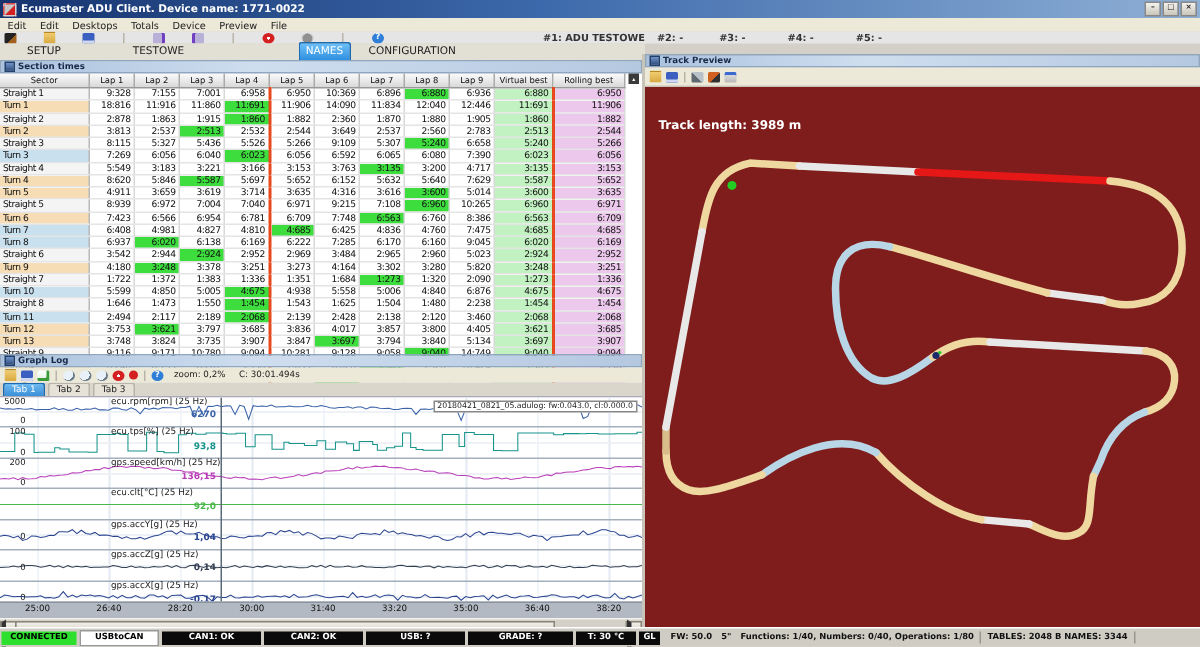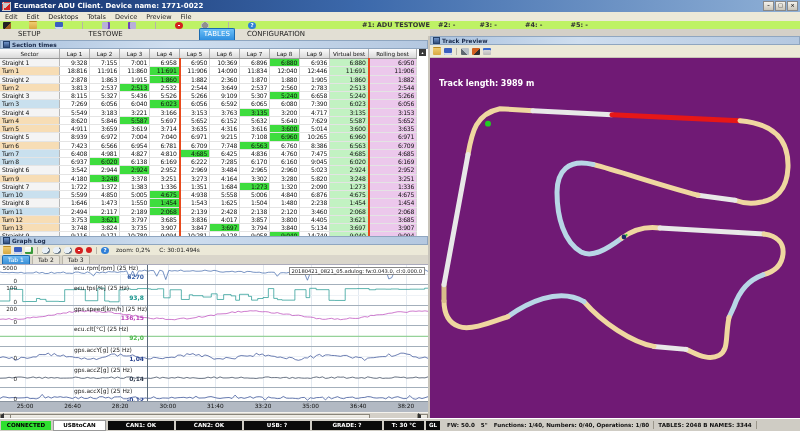--- a/index.html
+++ b/index.html
@@ -8,21 +8,21 @@
   .abs{position:absolute}
   
   .titlebar{top:0;left:0;right:0;height:12px;background:linear-gradient(to right,#16336e,#3c69ab 45%,#8fb0d6);
             color:#fff;font-size:7px;font-weight:bold;display:flex;align-items:center;gap:3px;padding-left:2px}
   .appicon{width:7px;height:7px;background:linear-gradient(135deg,#c8c8c8 50%,#d42020 50%);border:1px solid #fff3}
   .wbtns{margin-left:auto;display:flex;gap:1px;padding-right:2px}
   .wbtn{width:9px;height:8px;background:linear-gradient(#f4f2ec,#c9c5ba);border:1px solid #888;
         font-size:5px;line-height:7px;text-align:center;color:#222;font-weight:bold}
   .menubar{top:12px;left:0;right:0;height:9px;background:#ece9d8;border-bottom:1px solid #d8d4c8;
            display:flex;align-items:center;gap:9px;padding-left:5px;font-size:6.5px;color:#222}
-  .toolbar{top:21px;left:0;right:0;height:8px;background:#bef264;display:flex;align-items:center;gap:18px;padding-left:3px}
+  .toolbar{top:21px;left:0;right:0;height:8px;background:#e5e5e5;display:flex;align-items:center;gap:18px;padding-left:3px}
   .ico{width:8px;height:7px;border-radius:1px;flex:0 0 auto}
   .i-pen{background:linear-gradient(135deg,#222 60%,#a06020 60%)}
   .i-folder{background:linear-gradient(#f0cc70,#d8a840);border-top:1px solid #b88820}
   .i-save{background:#3a5fc0;box-shadow:inset 0 -2px 0 #cfd8f0}
   .i-arr1{background:#b8b0d8;box-shadow:inset -2px 0 0 #7040c0}
   .i-arr2{background:#b8b0d8;box-shadow:inset 2px 0 0 #7040c0}
   .i-red{background:radial-gradient(circle at 50% 50%,#fff 0 1px,#d42020 1px);border-radius:50%}
   .i-gear{background:radial-gradient(circle,#909090 60%,#c0c0c0 60%);border-radius:50%}
   .i-help{background:#2f7fd8;border-radius:50%;color:#fff;font-size:5.5px;line-height:7px;text-align:center;font-weight:bold}
   .i-chart{background:linear-gradient(#fff,#dff0df);box-shadow:inset -2px -2px 0 #3a9a3a}
@@ -85,21 +85,21 @@
   .sthumb{position:absolute;left:10px;top:1px;height:9px;width:358px;background:linear-gradient(#f2f0ea,#c6c2b6);border:1px solid #8a867a}
   .sarrow{position:absolute;top:1px;width:9px;height:9px;background:linear-gradient(#f2f0ea,#c6c2b6);border:1px solid #8a867a}
   .sarrow.l{left:0}.sarrow.r{right:0}
   .tri{width:0;height:0;margin:2px auto}
   .tri.l{border-top:2px solid transparent;border-bottom:2px solid transparent;border-right:3px solid #333}
   .tri.r{border-top:2px solid transparent;border-bottom:2px solid transparent;border-left:3px solid #333}
   
   .splitter{left:428px;top:36px;width:2px;bottom:12px;background:#c8c4ba}
   .rpanel{left:430px;top:36px;width:370px;bottom:12px;display:flex;flex-direction:column}
   .rtoolbar{height:12px;background:#ece9d8;display:flex;align-items:center;gap:3px;padding-left:3px;border-bottom:1px solid #c8c4b8}
-  .map{flex:1;position:relative;background:#701a75;overflow:hidden}
+  .map{flex:1;position:relative;background:#7f1d1d;overflow:hidden}
   .tracklen{position:absolute;left:9px;top:21px;color:#fff;font-size:8px;font-weight:bold}
   .map svg{position:absolute;inset:0;width:100%;height:100%}
   
   .statusbar{left:0;right:0;bottom:0;height:12px;background:#cfccc4;border-top:1px solid #fff;
              display:flex;align-items:center;gap:2px;padding-left:1px;font-size:5.6px}
   .seg{height:9px;line-height:9px;padding:0 2px;font-weight:bold;overflow:hidden;white-space:nowrap;text-align:center}
   .seg.green{background:#2ee02e;color:#000}
   .seg.white{background:#fff;color:#000;border:1px solid #999}
   .seg.black{background:#0a0a0a;color:#fff}
   .stext{color:#111;font-weight:bold;white-space:nowrap;padding:0 2px}
@@ -145,21 +145,21 @@
       <span style="margin-left: 8px;">#2: -</span>
       <span style="margin-left: 24px;">#3: -</span>
       <span style="margin-left: 28px;">#4: -</span>
       <span style="margin-left: 28px;">#5: -</span>
     </span>
 </div>
 
 <div class="abs tabbar">
     <span class="tab" style="margin-left: 14px;">SETUP</span>
     <span class="tab" style="margin-left: 40px;">TESTOWE</span>
-    <span class="tab active" style="margin-left: 72px;">TABLES</span>
+    <span class="tab active" style="margin-left: 72px;">NAMES</span>
     <span class="tab" style="margin-left: 8px;">CONFIGURATION</span>
   </div>
 
 <div class="abs leftcol">
   <div class="phead">
     <span class="picon"></span>
     <span>Section times</span>
   </div>
   <div style="position:relative">
     <table class="sect">

